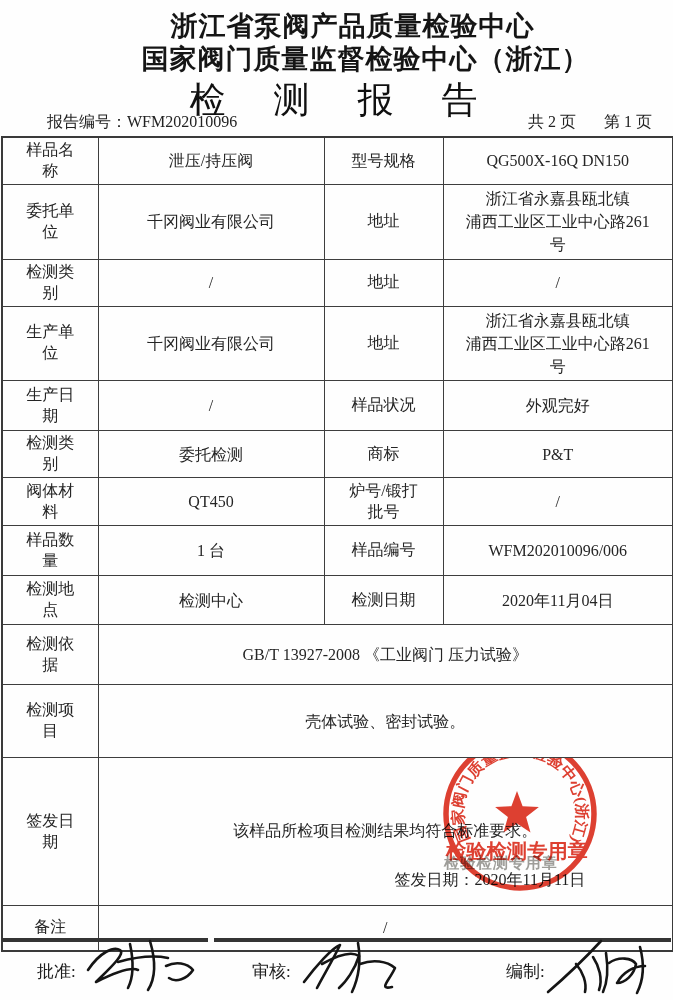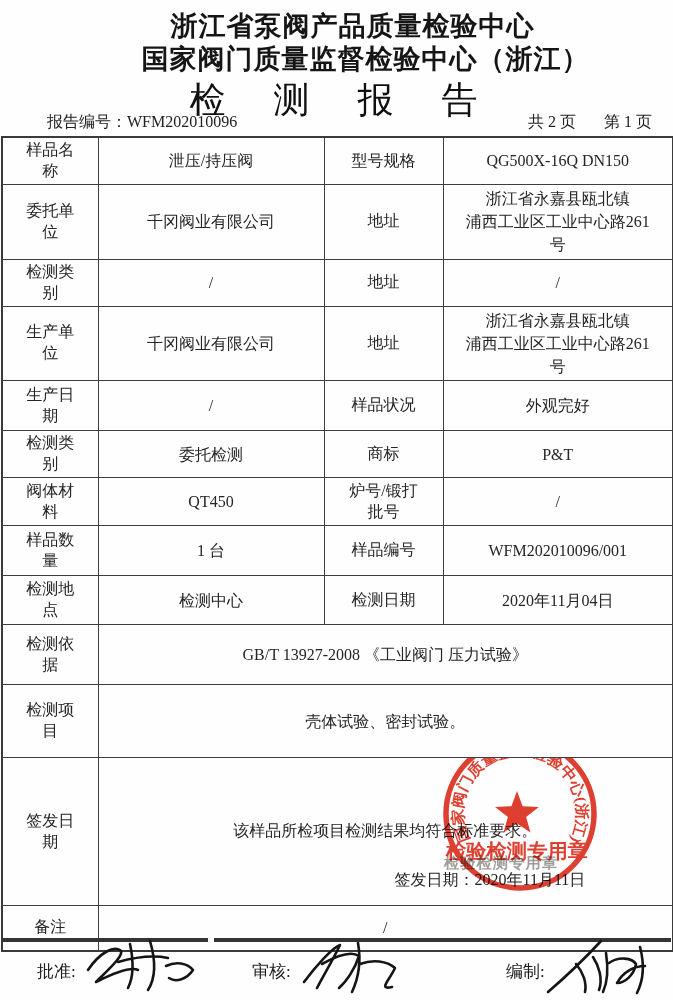--- a/index.html
+++ b/index.html
@@ -116,21 +116,21 @@
     <tr style="height:48px">
       <td>阀体材料</td>
       <td class="val">QT450</td>
       <td>炉号/锻打批号</td>
       <td class="val">/</td>
     </tr>
     <tr style="height:50px">
       <td>样品数量</td>
       <td class="val">1 台</td>
       <td>样品编号</td>
-      <td class="val">WFM202010096/001</td>
+      <td class="val">WFM202010096/006</td>
     </tr>
     <tr style="height:49px">
       <td>检测地点</td>
       <td class="val">检测中心</td>
       <td>检测日期</td>
       <td class="val">2020年11月04日</td>
     </tr>
     <tr style="height:60px">
       <td>检测依据</td>
       <td class="val" colspan="3">GB/T 13927-2008 《工业阀门 压力试验》</td>

